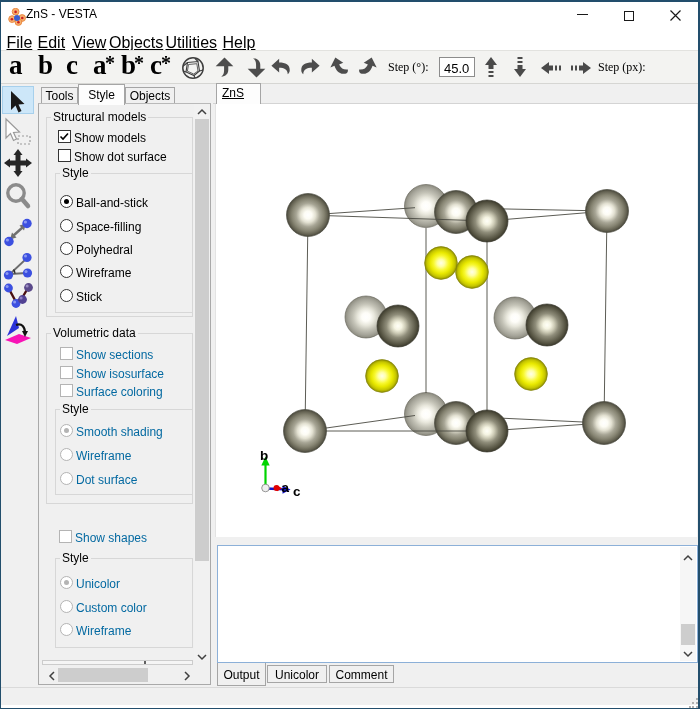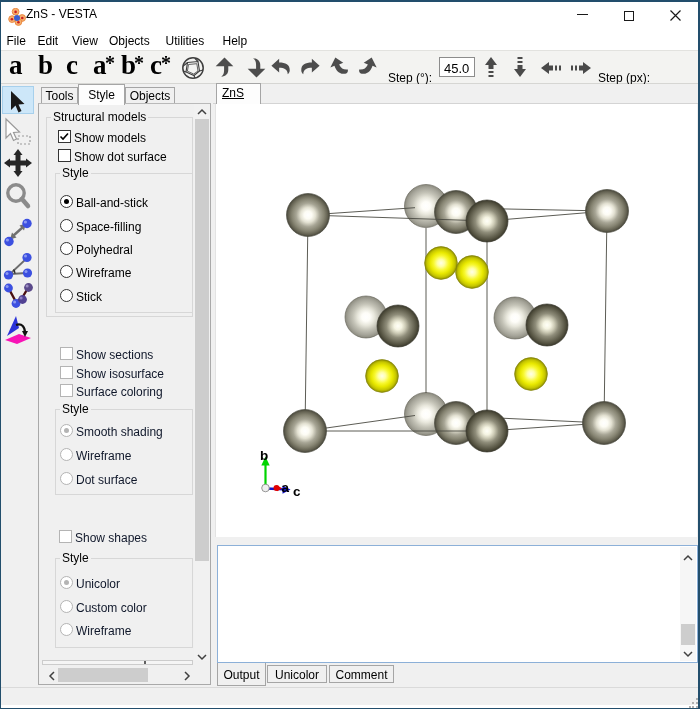--- a/index.html
+++ b/index.html
@@ -8,47 +8,47 @@
 #win { position:relative; width:700px; height:709px; background:#f0f0f0;
   border:1px solid #224e6c; border-top:2px solid #224e6c; border-right:2px solid #224e6c; border-bottom:2px solid #224e6c; }
 .abs { position:absolute; }
 
 #titlebar { position:absolute; left:0; top:0; width:697px; height:28px; background:#ffffff; }
 #title-text { position:absolute; left:25px; top:5px; font-size:12px; color:#000; }
 #btn-min { position:absolute; left:576px; top:12px; width:11px; height:1px; background:#1a1a1a; }
 #btn-max { position:absolute; left:623px; top:9px; width:10px; height:10px; border:1px solid #1a1a1a; }
 
 #menubar { position:absolute; left:0; top:27px; width:697px; height:21px; background:#ffffff; }
-.menu-item { position:absolute; top:5px; font-size:12px; }
+.menu-item { position:absolute; top:5px; font-size:16px;text-decoration:underline; }
 #menu-sep { position:absolute; left:0; top:48px; width:697px; height:1px; background:#e2e2df; }
 
 #toolbar { position:absolute; left:0; top:49px; width:697px; height:33px; background:#f3f3f1; border-bottom:1px solid #d6d6d3; }
 .tbl { position:absolute; font-family:"Liberation Serif", serif; font-weight:bold; font-size:27px; line-height:27px; top:0.5px; }
 .tbast { position:absolute; font-family:"Liberation Serif", serif; font-weight:bold; font-size:20px; line-height:20px; top:2px; }
-.tbtxt { position:absolute; top:20px; font-size:12px; }
+.tbtxt { position:absolute; top:9px; font-size:12px;font-family:Liberation Serif, serif; }
 .tbinput { position:absolute; top:6px; height:20px; background:#fff; border:1px solid #8c8c8c; font-size:13px; padding:2px 0 0 4px; font-family:"Liberation Sans",sans-serif; }
 
 #lefticons { position:absolute; left:0; top:84px;  width:37px; height:599px; background:#f0f0f0; }
 #sel-hl { position:absolute; left:1px; top:0px; width:32px; height:28px; background:#cde7f9; border:1px solid #a7d0ec; }
 .licon { position:absolute; left:1px; width:32px; height:30px; }
 
 .sidetab { position:absolute; background:#f0f0f0; border:1px solid #a5a5a5; border-bottom:none; font-size:12px; text-align:center; }
 #tab-style { background:#fdfdfd; z-index:3; }
 
 #sidepanel { position:absolute; left:37px; top:101px; width:173px; height:582px; background:#f0f0f0; border:1px solid #a9a9a9; border-top:1px solid #b9b9b9; }
 .gbox { position:absolute; border:1px solid #d7d7d7; }
 .gbox-label { position:absolute; top:-8px; left:4px; background:#f0f0f0; padding:0 2px; font-size:12px; }
 .cb { position:absolute; width:13px; height:13px; background:#fff; border:1px solid #333; }
 .cb.dis { border-color:#b4b4b4; }
 .rb { position:absolute; width:13px; height:13px; background:#fff; border:1px solid #333; border-radius:50%; }
 .rb.dis { border-color:#b4b4b4; }
 .rb.on::after { content:""; position:absolute; left:3px; top:3px; width:5px; height:5px; border-radius:50%; background:#000; }
 .rb.dis.on::after { background:#b4b4b4; }
 .lbl { position:absolute; font-size:12px; white-space:nowrap; }
-.dis-t { color:#0f172a; }
+.dis-t { color:#0369a1; }
 
 #znstrip { position:absolute; left:212px; top:82px; width:485px; height:19.5px; background:#f0f0f0; border-bottom:1px solid #d4d4d4; }
 #znstab { position:absolute; left:215px; top:81px; width:45px; height:21px; background:#fdfdfd; border:1px solid #a5a5a5; border-bottom:none; font-size:12px; padding:2px 0 0 5px; z-index:2;text-decoration:underline; }
 #viewport { position:absolute; left:214px; top:102px; width:482px; height:433px; background:#ffffff; border-left:1px solid #e3e3e3; }
 
 #console { position:absolute; left:215.5px; top:542.5px; width:481px; height:118px; background:#fff; border:1px solid #8cb0d8; overflow:hidden; }
 #conpre { position:absolute; left:-2px; top:-3.7px; font-family:"Liberation Mono", monospace; font-size:11.67px; line-height:13.6px; white-space:pre; }
 #conscroll { position:absolute; right:1px; top:1px; width:16px; height:114px; background:#f6f6f6; }
 
 .bottab { position:absolute; background:#f0f0f0; border:1px solid #a5a5a5; font-size:12px; text-align:center; }
@@ -240,20 +240,23 @@
     <div class="lbl" style="left:37px;top:92px">Ball-and-stick</div>
     <div class="rb" style="left:21px;top:115px"></div>
     <div class="lbl" style="left:37px;top:116px">Space-filling</div>
     <div class="rb" style="left:21px;top:138px"></div>
     <div class="lbl" style="left:37px;top:139px">Polyhedral</div>
     <div class="rb" style="left:21px;top:161px"></div>
     <div class="lbl" style="left:37px;top:162px">Wireframe</div>
     <div class="rb" style="left:21px;top:185px"></div>
     <div class="lbl" style="left:37px;top:186px">Stick</div>
 
+    <div class="gbox" style="left:7px;top:229px;width:147px;height:171px">
+      <div class="gbox-label">Volumetric data</div>
+    </div>
     <div class="cb dis" style="left:21px;top:243px"></div>
     <div class="lbl dis-t" style="left:37px;top:244px">Show sections</div>
     <div class="cb dis" style="left:21px;top:262px"></div>
     <div class="lbl dis-t" style="left:37px;top:263px">Show isosurface</div>
     <div class="cb dis" style="left:21px;top:280px"></div>
     <div class="lbl dis-t" style="left:37px;top:281px">Surface coloring</div>
     <div class="gbox" style="left:16px;top:305px;width:138px;height:86px">
       <div class="gbox-label">Style</div>
     </div>
     <div class="rb dis on" style="left:21px;top:320px"></div>

